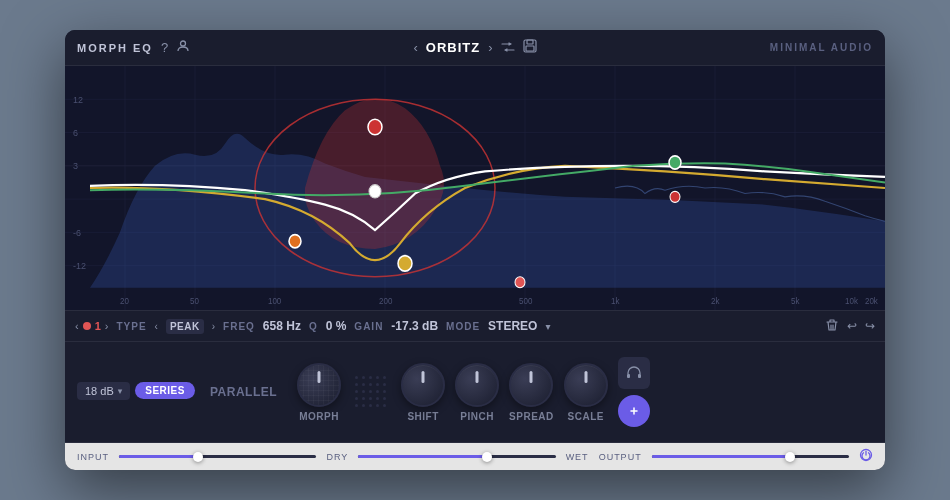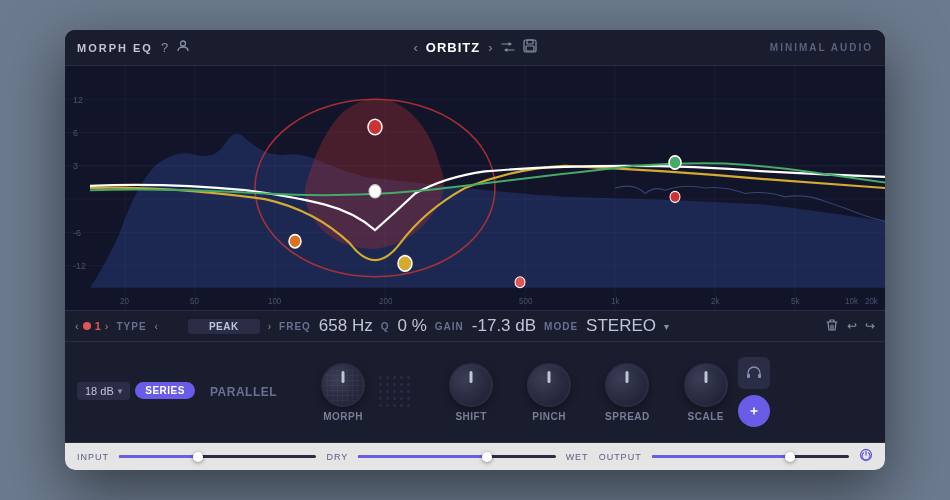--- a/index.html
+++ b/index.html
@@ -123,34 +123,33 @@
       cursor: pointer;
     }
     .ctrl-label {
       color: #6a7090;
       font-size: 10px;
       letter-spacing: 1px;
       font-weight: 600;
     }
     .ctrl-value {
       color: #c0c4d8;
-      font-size: 17px;
-      font-weight: 400;
+      font-size: 12px;
+      font-weight: 700;
     }
     .band-btn {
       background: #2a2d45;
       border: none;
       border-radius: 3px;
       color: #c0c4d8;
       font-size: 10px;
-      padding: 2px 21px;
+      padding: 2px 4px;
       cursor: pointer;
       font-weight: 600;
       letter-spacing: 0.5px;
-      margin-left: 22px;
     }
     .band-type-arrow {
       color: #8890a8;
       font-size: 10px;
       cursor: pointer;
     }
     .delete-icon {
       color: #8890a8;
       font-size: 13px;
       cursor: pointer;
@@ -196,21 +195,20 @@
       padding: 3px 10px;
       cursor: pointer;
       font-weight: 600;
       letter-spacing: 0.5px;
     }
     .knob-group {
       display: flex;
       flex-direction: column;
       align-items: center;
       gap: 4px;
-      margin-left: 24px;
     }
     .knob {
       width: 44px;
       height: 44px;
       border-radius: 50%;
       background: radial-gradient(circle at 35% 35%, #3a3d55, #1a1d2e);
       border: 2px solid #2a2d45;
       position: relative;
       cursor: pointer;
       box-shadow: 0 3px 8px rgba(0,0,0,0.4), inset 0 1px 0 rgba(255,255,255,0.05);

